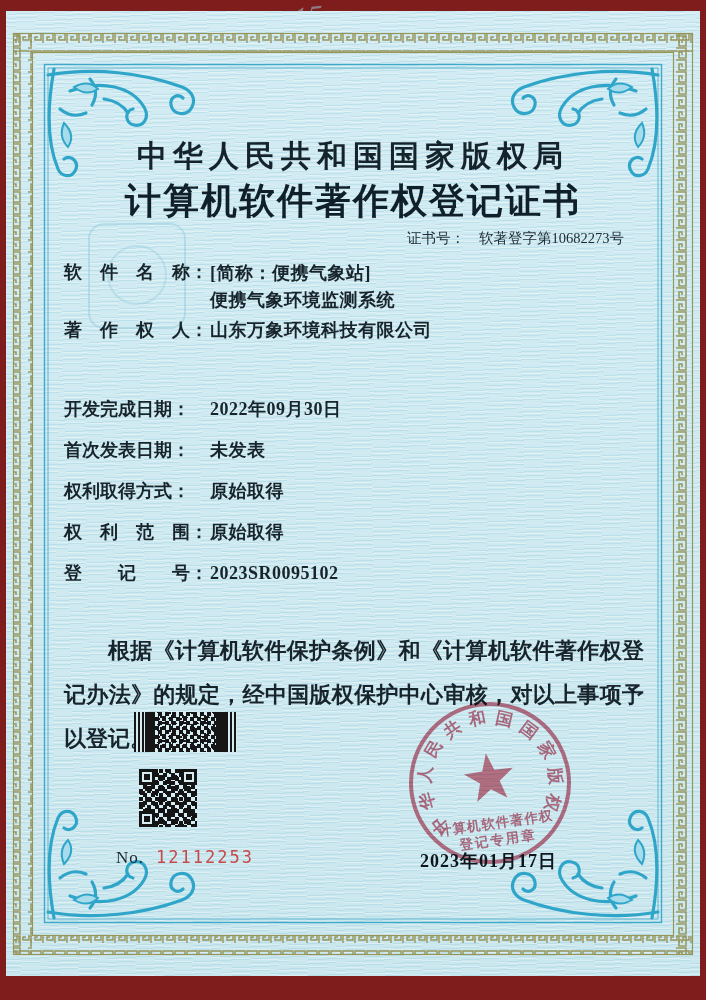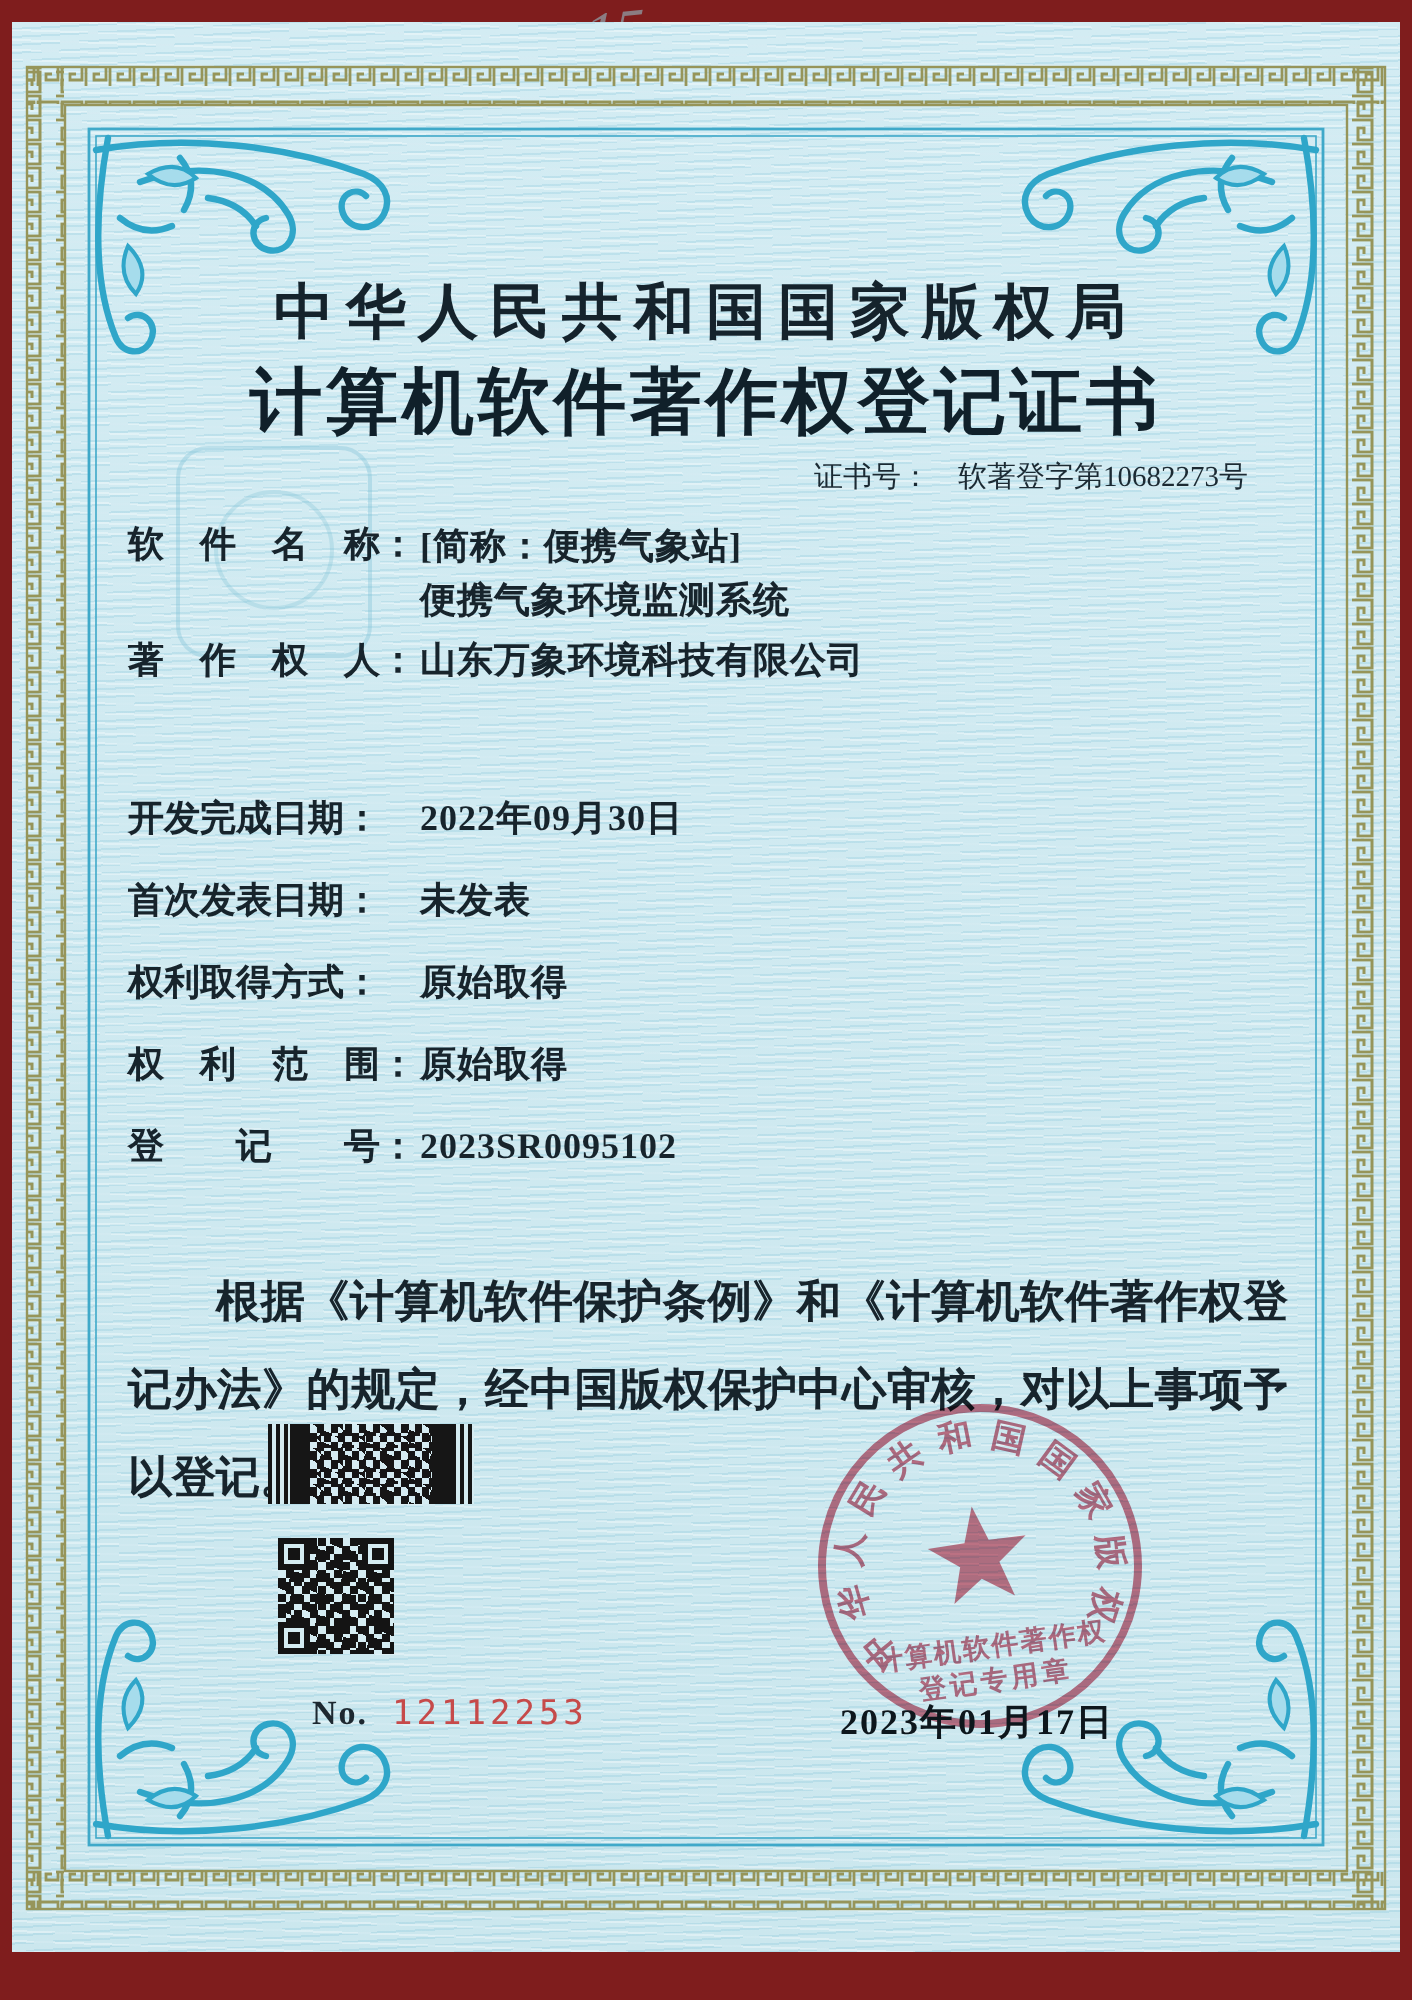--- a/index.html
+++ b/index.html
@@ -62,21 +62,21 @@
     background-image:
       repeating-conic-gradient(#141414 0% 25%, rgba(0,0,0,0) 25% 50%),
       repeating-conic-gradient(rgba(0,0,0,0) 0% 28%, #141414 28% 53%);
     background-size:8px 8px, 13px 11px;}
   .finder{position:absolute;width:16px;height:16px;border:3px solid #141414;
     background:#d5ecf2;box-sizing:border-box;}
   .finder::after{content:"";position:absolute;left:2px;top:2px;width:6px;height:6px;background:#141414;}
   .f-tl{left:0;top:0;} .f-tr{right:0;top:0;} .f-bl{left:0;bottom:0;}
 
   .serial{position:absolute;left:110px;top:836px;font-size:17px;color:#1d2830;}
-  .serial .no{font-weight:700;letter-spacing:1px;margin-left:40px;}
+  .serial .no{font-weight:400;letter-spacing:1px;}
   .serial .num{font-family:"DejaVu Sans Mono",monospace;color:#c64a4a;letter-spacing:2px;margin-left:12px;}
 
   .seal{position:absolute;left:398px;top:686px;mix-blend-mode:multiply;opacity:.82;}
   .issue-date{position:absolute;left:414px;top:838px;font-size:18px;font-weight:700;
     letter-spacing:1px;color:#0d161c;text-align:right;}
   .hidden-defs{position:absolute;width:0;height:0;overflow:hidden;}
 </style>
 </head>
 <body>
 

